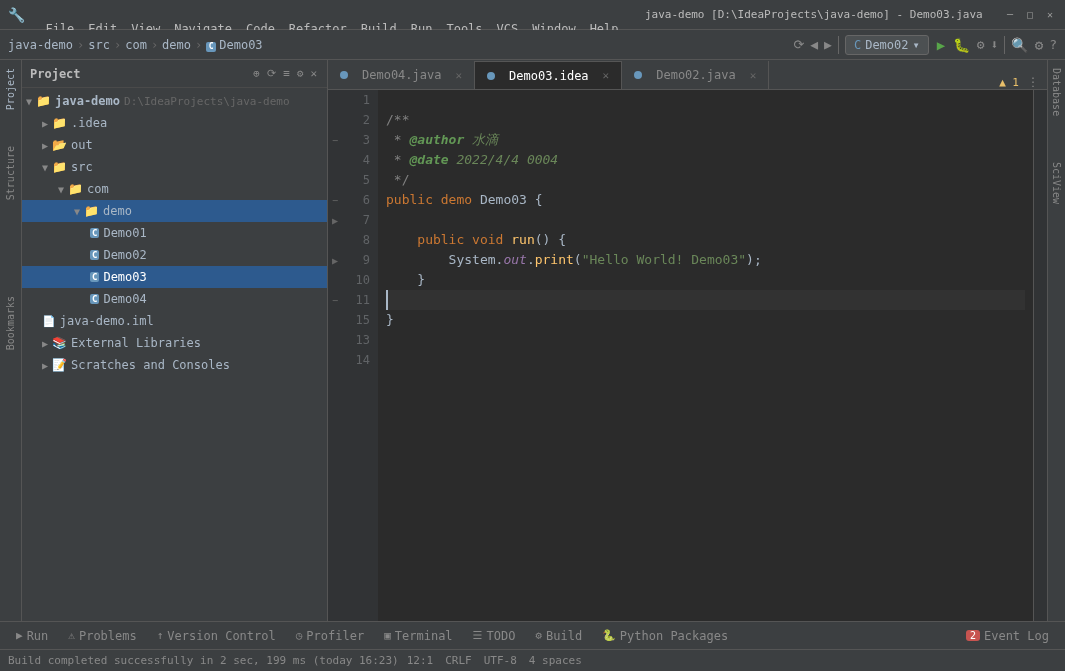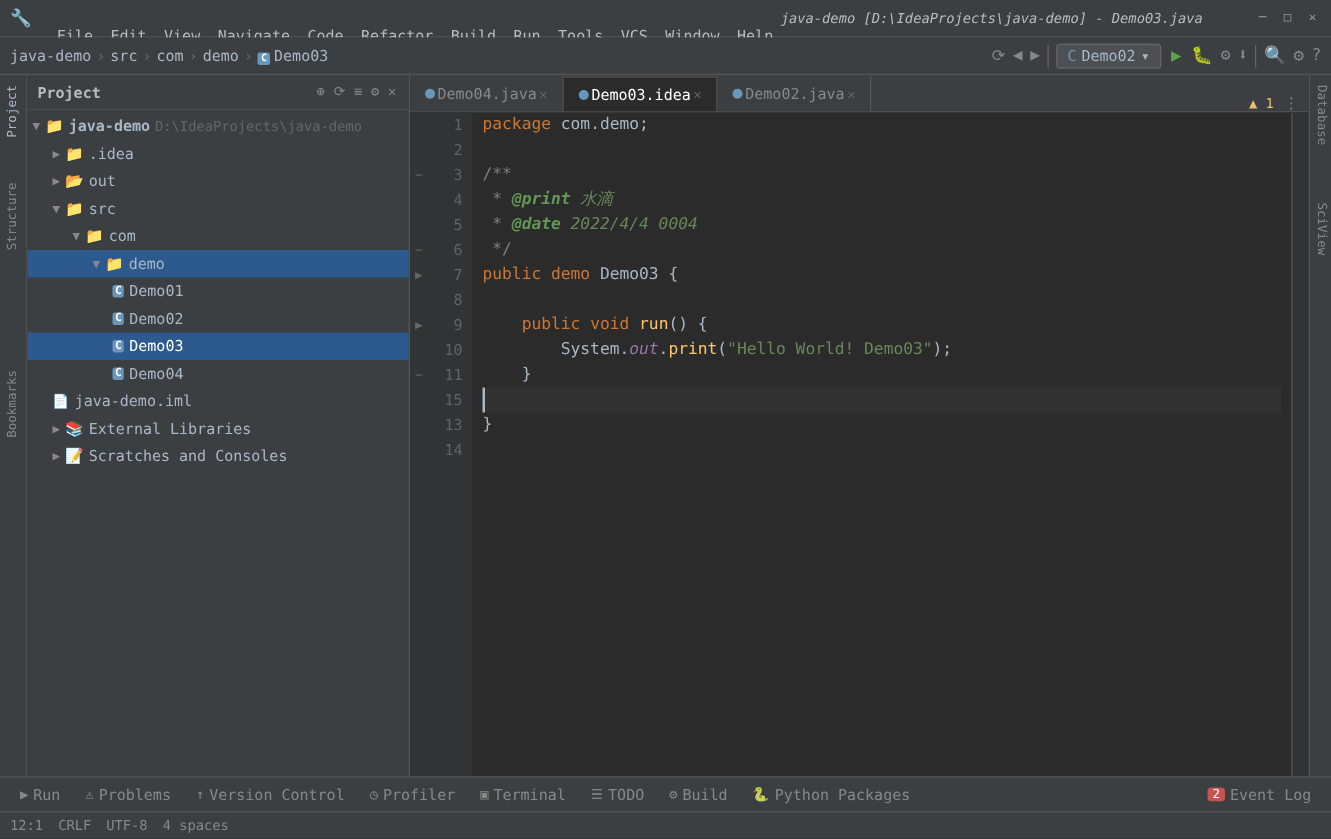--- a/index.html
+++ b/index.html
@@ -117,21 +117,21 @@
     }
     .tab {
       height: 28px;
       display: flex;
       align-items: center;
       padding: 0 12px;
       font-size: 12px;
       color: #888;
       cursor: pointer;
       border-right: 1px solid #555;
-      gap: 2px;
+      gap: 14px;
       background: #3c3f41;
     }
     .tab.active {
       background: #2b2b2b;
       color: #fff;
       border-top: 1px solid #555;
     }
     .tab .close-x { color: #666; font-size: 11px; }
 
     
@@ -301,21 +301,21 @@
       <span class="menu-item">Code</span>
       <span class="menu-item">Refactor</span>
       <span class="menu-item">Build</span>
       <span class="menu-item">Run</span>
       <span class="menu-item">Tools</span>
       <span class="menu-item">VCS</span>
       <span class="menu-item">Window</span>
       <span class="menu-item">Help</span>
     </div>
   </div>
-  <div style="font-size:11px;color:#bbb;flex:1;font-style:italic;">java-demo [D:\IdeaProjects\java-demo] - Demo03.java</div>
+  <div style="font-size:11px;color:#bbb;flex:1;text-align:center;">java-demo [D:\IdeaProjects\java-demo] - Demo03.java</div>
   <div class="win-controls">
     <span>─</span>
     <span>□</span>
     <span>✕</span>
   </div>
 </div>
 
 <div id="second-toolbar">
 
   <div class="breadcrumb">
@@ -520,29 +520,26 @@
           </div>
         <div class="line-num">
             <span>13</span>
           </div>
         <div class="line-num">
             <span>14</span>
           </div>
       </div>
 
       <div id="code-area">
-        <div class="code-line">
-          <span class="kw">package</span><span class="plain"> com.demo;</span>
-        </div>
         <div class="code-line">&nbsp;</div>
         <div class="code-line">
           <span class="cm">/**</span>
         </div>
         <div class="code-line">
-          <span class="cm"> * </span><span class="cm-kw">@print</span><span class="cm-val"> 水滴</span>
+          <span class="cm"> * </span><span class="cm-kw">@author</span><span class="cm-val"> 水滴</span>
         </div>
         <div class="code-line">
           <span class="cm"> * </span><span class="cm-kw">@date</span><span class="cm-val"> 2022/4/4 0004</span>
         </div>
         <div class="code-line">
           <span class="cm"> */</span>
         </div>
         <div class="code-line">
           <span class="kw">public</span><span class="plain"> </span><span class="kw">demo</span><span class="plain"> Demo03 {</span>
         </div>
@@ -609,19 +606,20 @@
     <span class="bt-icon">🐍</span>
     <span>Python Packages</span>
   </div>
   <div class="event-log-btn">
     <span style="background:#c75450;color:white;border-radius:3px;padding:0 4px;font-size:10px;">2</span>
     <span>Event Log</span>
   </div>
 </div>
 
 <div id="status-bar">
+  <span>Build completed successfully in 2 sec, 199 ms (today 16:23)</span>
   <div class="status-right">
     <span>12:1</span>
     <span>CRLF</span>
     <span>UTF-8</span>
     <span>4 spaces</span>
   </div>
 </div>
 
 </body></html>

